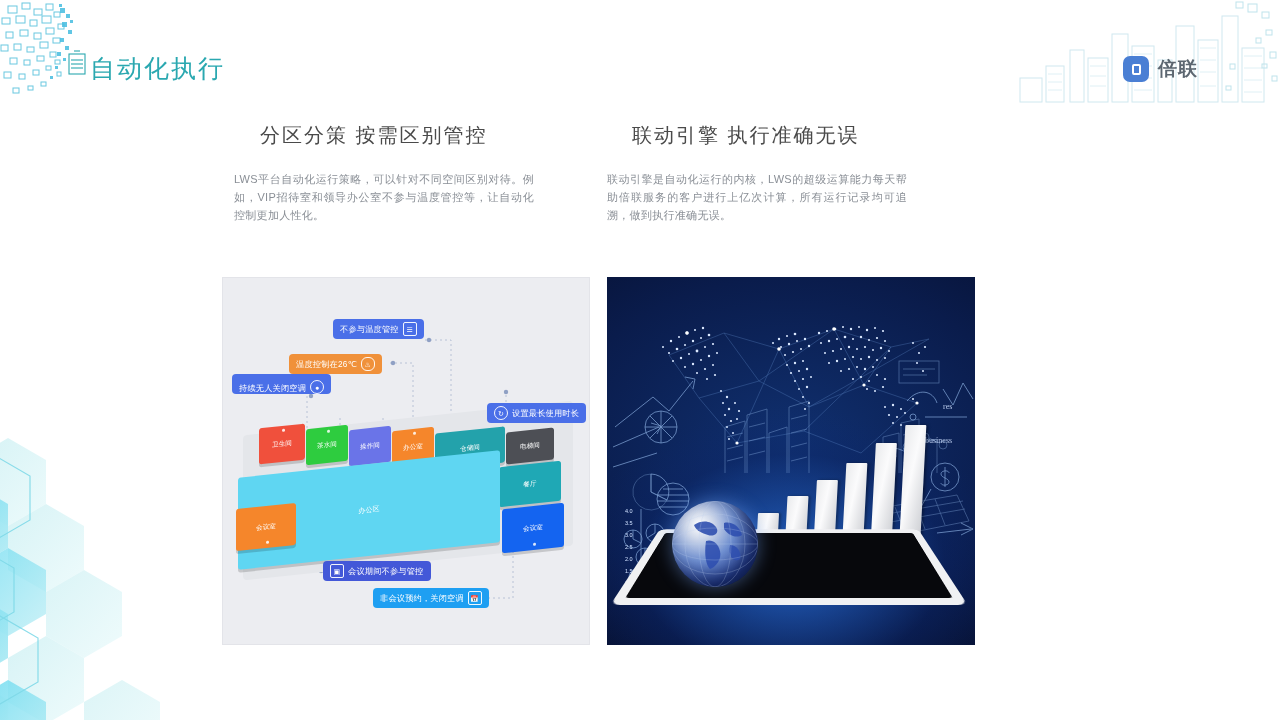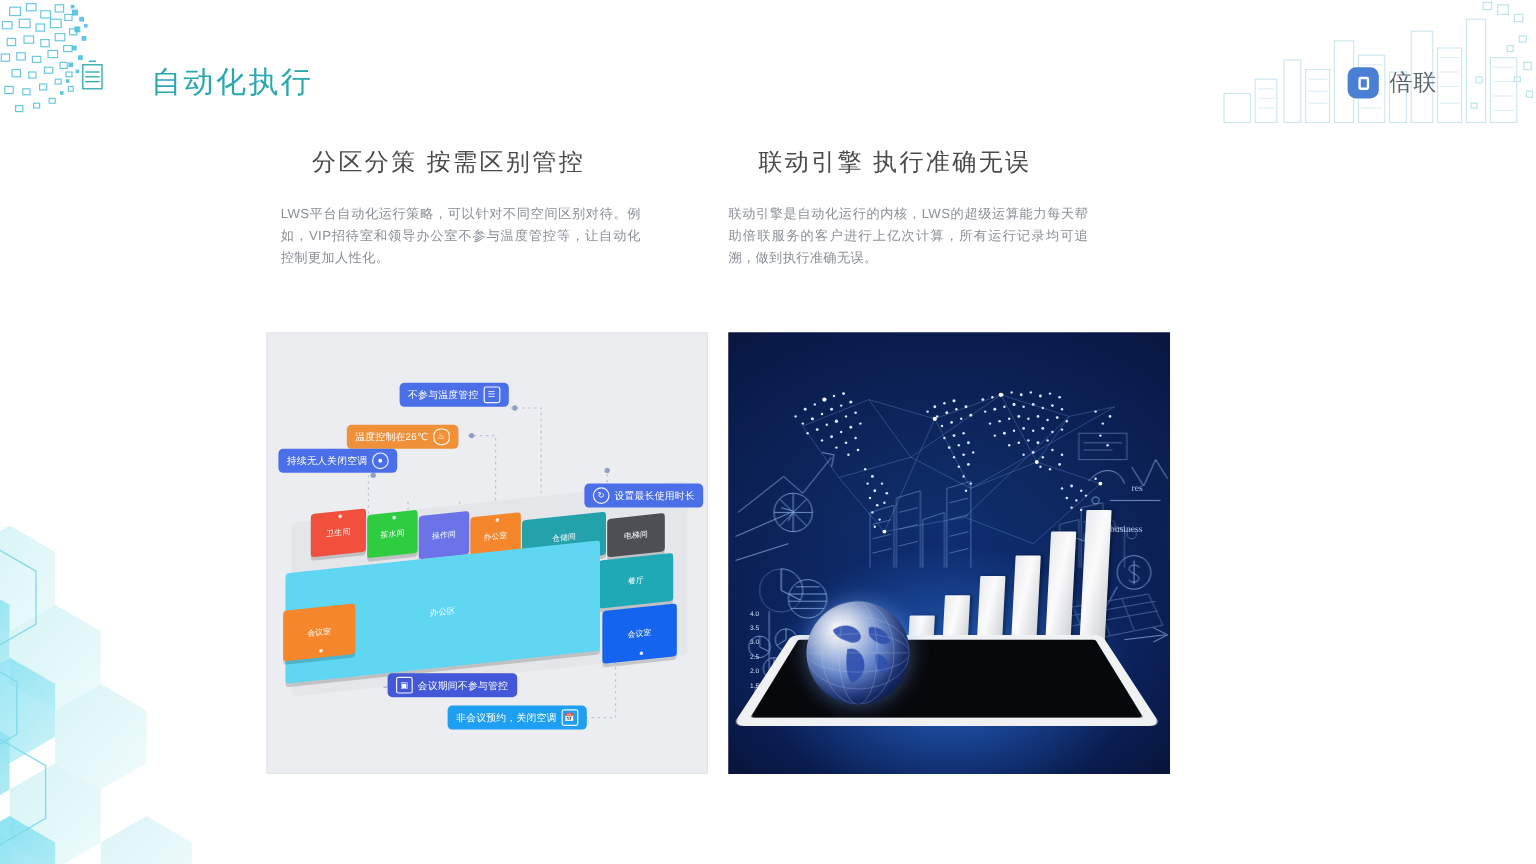--- a/index.html
+++ b/index.html
@@ -18,31 +18,30 @@
   .hex-deco { position: absolute; left: -60px; bottom: -40px; width: 260px; height: 360px; }
 
   
   .city-deco { position: absolute; right: 0; top: 0; width: 290px; height: 110px; }
 
   
   .page-title {
     position: absolute; left: 90px; top: 52px;
     font-size: 25px; letter-spacing: 2px; color: #2aa8b0; font-weight: 400;
     white-space: nowrap;
-    margin-left: 36px;
   }
 
   
   .brand { position: absolute; right: 82px; top: 56px; display: flex; align-items: center; gap: 9px; }
   .brand-mark {
     width: 26px; height: 26px; border-radius: 7px;
     background: #4a7fd4; display: flex; align-items: center; justify-content: center;
   }
   .brand-mark i { display:block; width: 9px; height: 11px; border: 2px solid #fff; border-radius: 2px; }
-  .brand-name { font-size: 19px; color: #5c6670; font-weight: normal; letter-spacing: 1px; }
+  .brand-name { font-size: 19px; color: #5c6670; font-weight: bold; letter-spacing: 1px; }
 
   
   .col-head {
     position: absolute; top: 122px;
     font-size: 20px; color: #4a4a4a; letter-spacing: 2px; white-space: nowrap;
   }
   .col-head.left { left: 260px; }
   .col-head.right { left: 632px; }
 
   .col-body {
@@ -320,21 +319,21 @@
       <div class="tag blue" style="left:110px; top:41px;">
         <span>不参与温度管控</span>
         <span class="tg-ico">☰</span>
       </div>
 
       <div class="tag orange" style="left:66px; top:64px;">
         <span>温度控制在26℃</span>
         <span class="tg-ico" style="border-radius:6px;">♨</span>
       </div>
 
-      <div class="tag blue" style="left:9px; top:96px;">
+      <div class="tag blue" style="left:9px; top:96px;align-items:flex-end;">
         <span>持续无人关闭空调</span>
         <span class="tg-ico" style="border-radius:50%;">●</span>
       </div>
 
       <div class="tag royal" style="left:264px; top:90px;">
         <span class="tg-ico" style="border-radius:50%;">↻</span>
         <span>设置最长使用时长</span>
       </div>
 
       <div class="tag blue2" style="left:100px; top:283px;">

